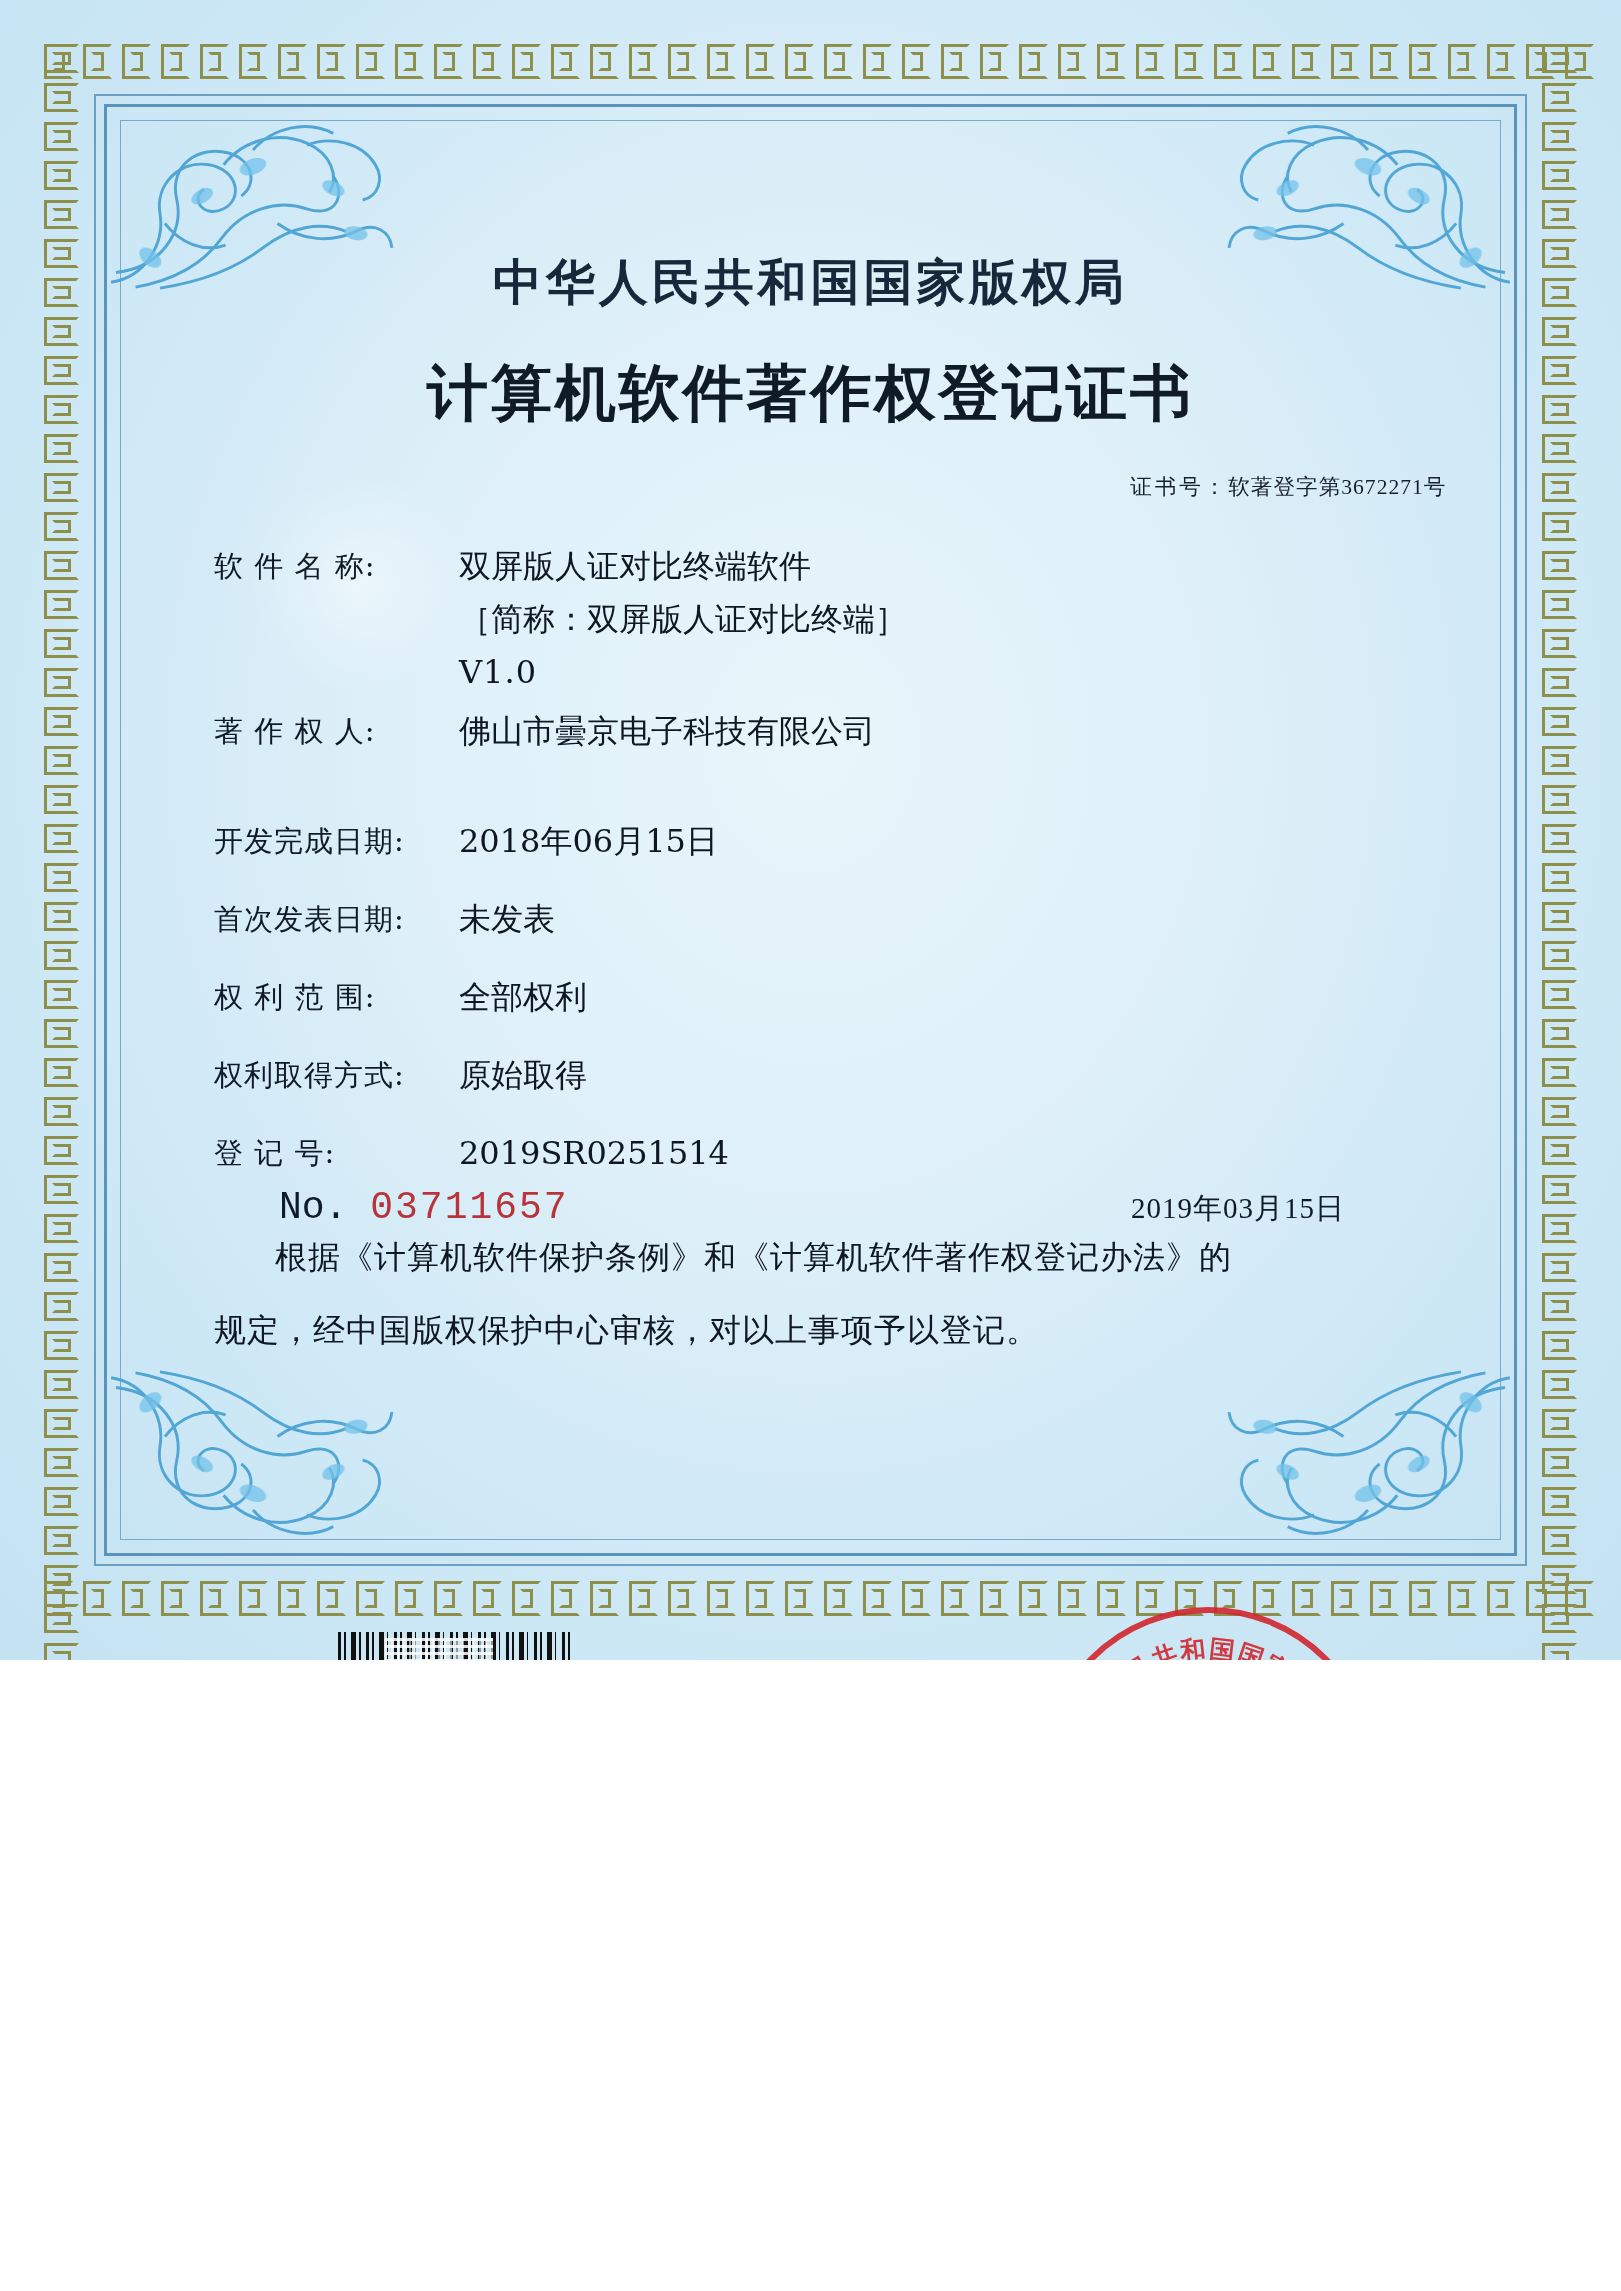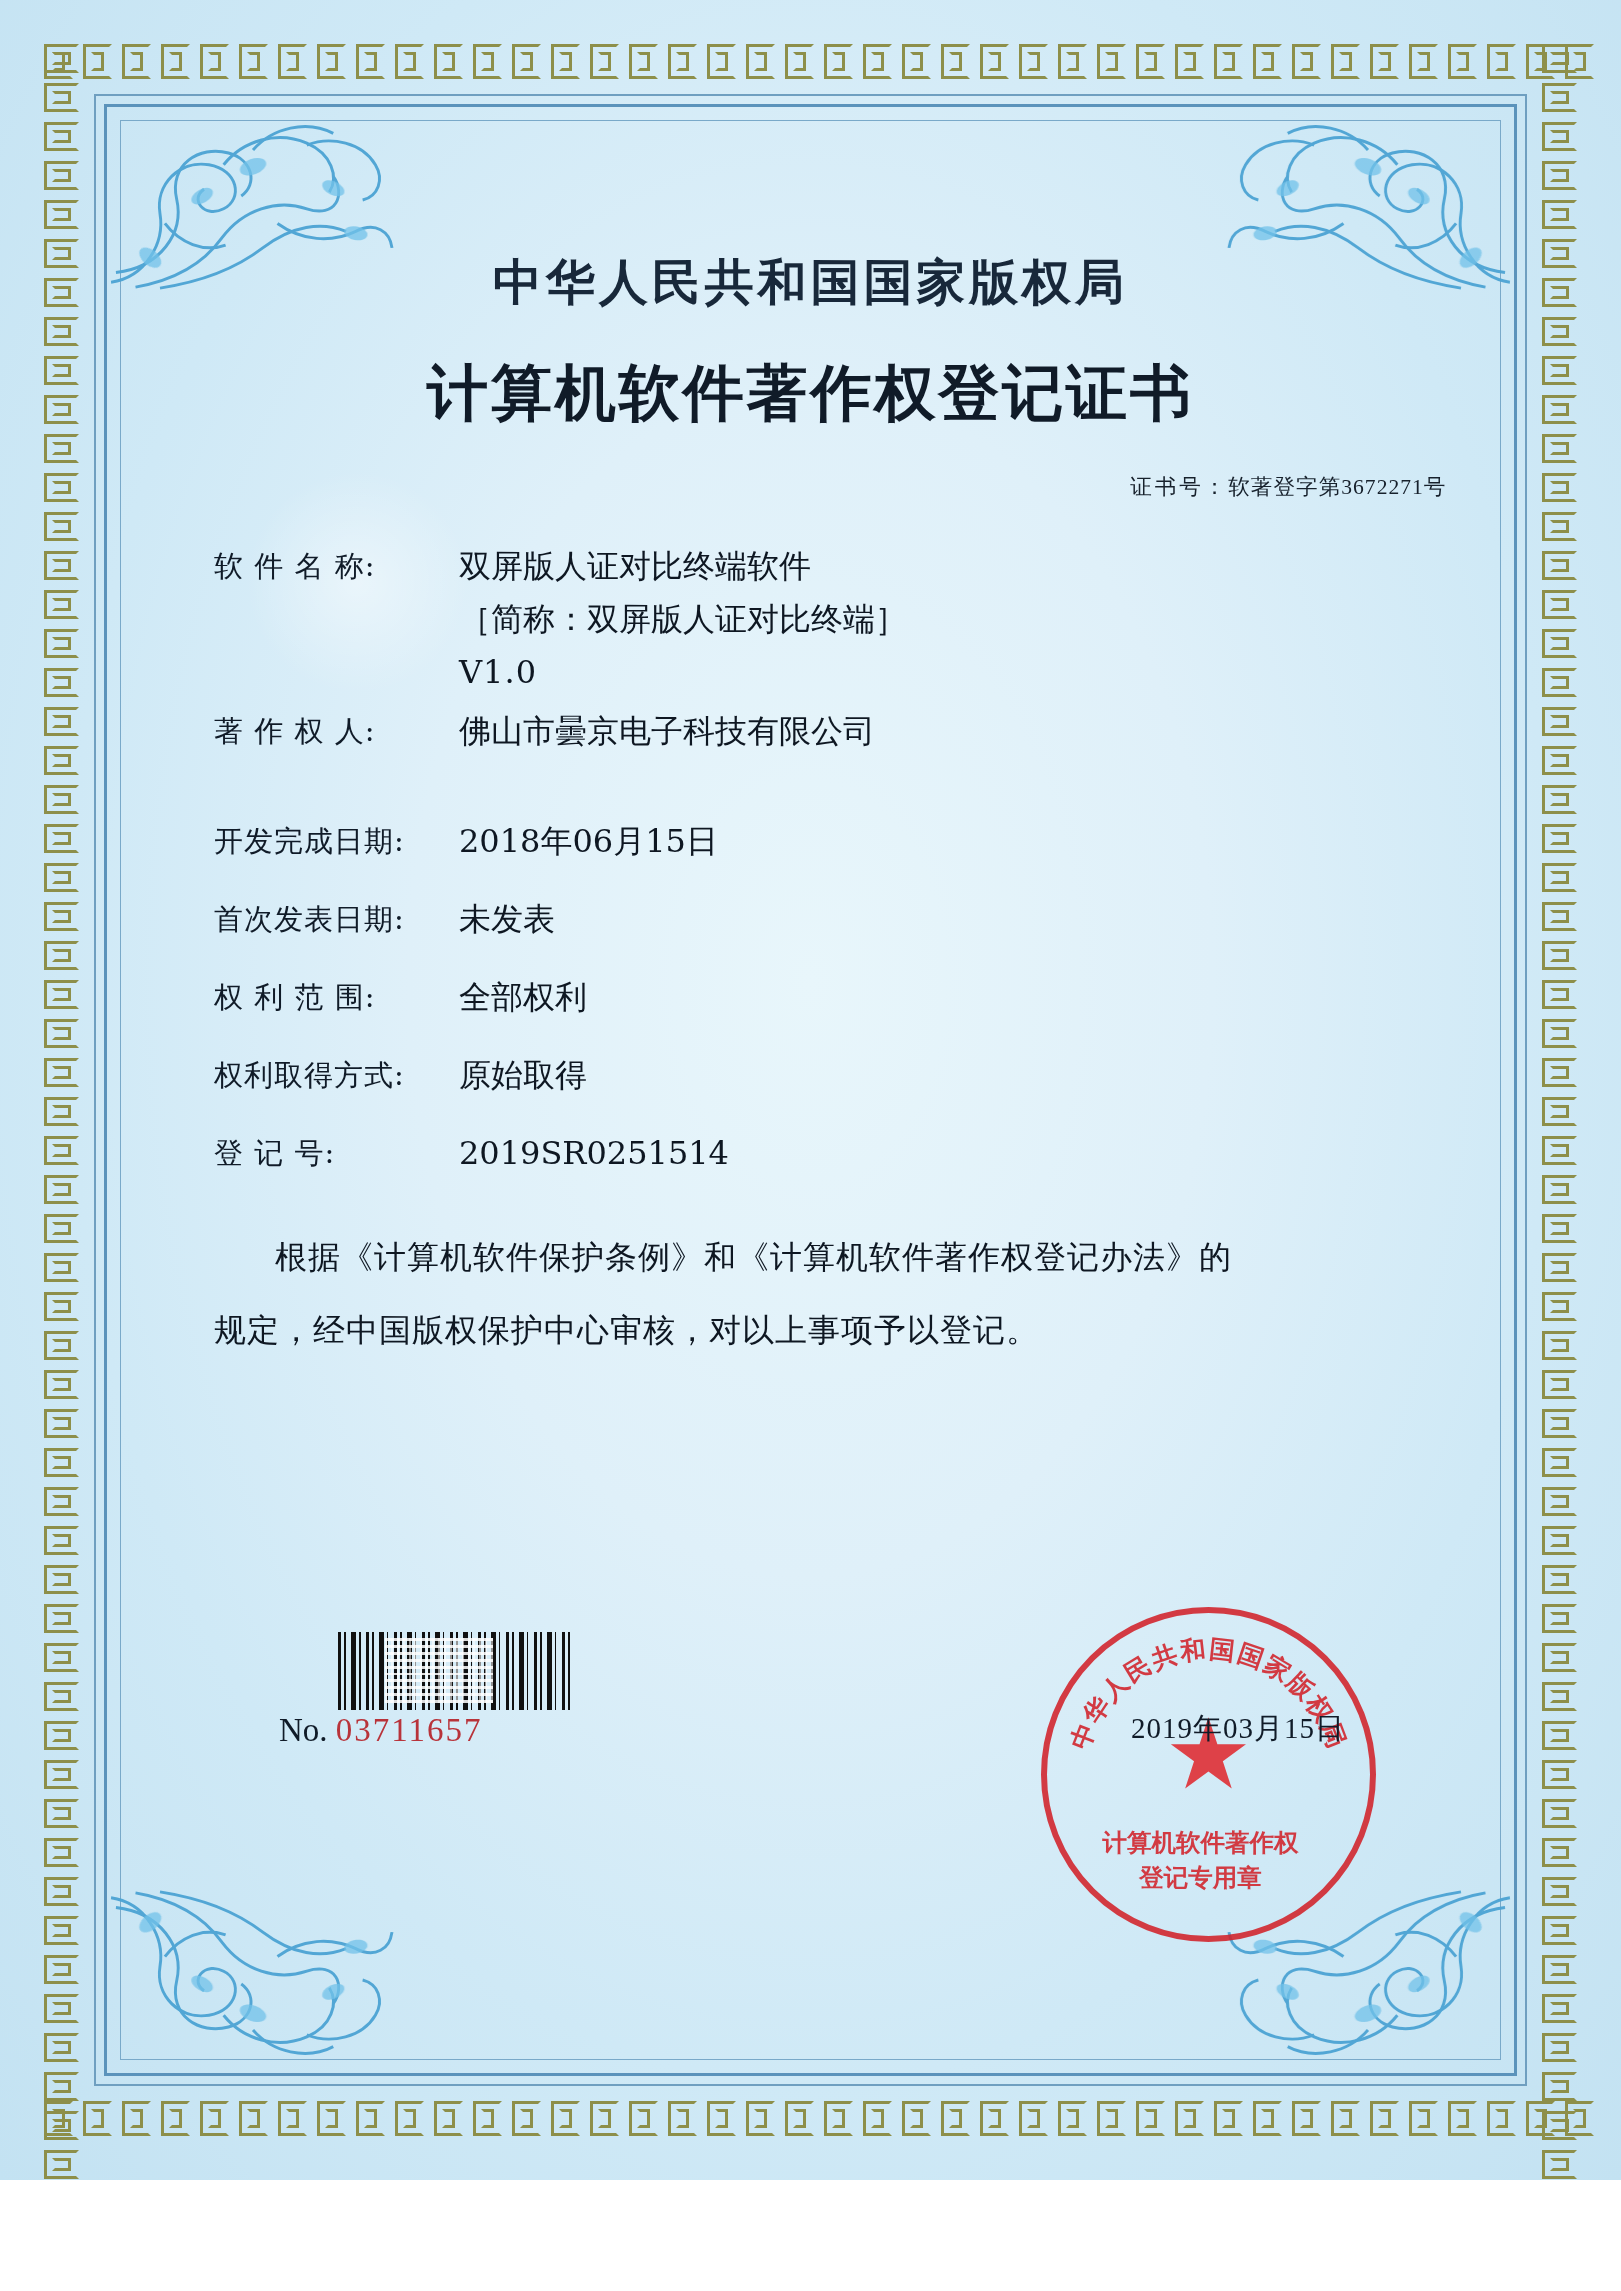--- a/index.html
+++ b/index.html
@@ -6,21 +6,21 @@
     margin: 0;
     padding: 0;
     background: #ffffff;
   }
   body {
     font-family: "Liberation Serif", "DejaVu Serif", serif;
   }
   .page {
     position: relative;
     width: 1621px;
-    height: 2180px;
+    height: 1660px;
     margin: 0 auto;
     background:
       radial-gradient(ellipse at 50% 45%, #e8f6fb 0%, #dff0f9 35%, #cfe9f6 65%, #c3e2f2 100%);
     overflow: hidden;
   }
   .keyrow {
     position: absolute;
     left: 39px; right: 39px;
     height: 45px;
     display: flex;
@@ -197,23 +197,23 @@
     font-weight: 700;
     color: #d2222a;
     font-family: "DejaVu Serif", "Liberation Serif", serif;
   }
 
   
   .footer-no {
     position: absolute;
     left: 279px;
     bottom: 431px;
-    font-size: 33px;
+    font-size: 38px;
     color: #101b28;
-    font-family: Liberation Serif, serif;
+    font-family: Liberation Mono, monospace;
   }
   .footer-no .num { color: #b8333a; letter-spacing: 2px; }
   .footer-date {
     position: absolute;
     right: 276px;
     bottom: 431px;
     font-size: 29px;
     color: #101b28;
     letter-spacing: 1px;
     font-family: Liberation Serif, serif;

